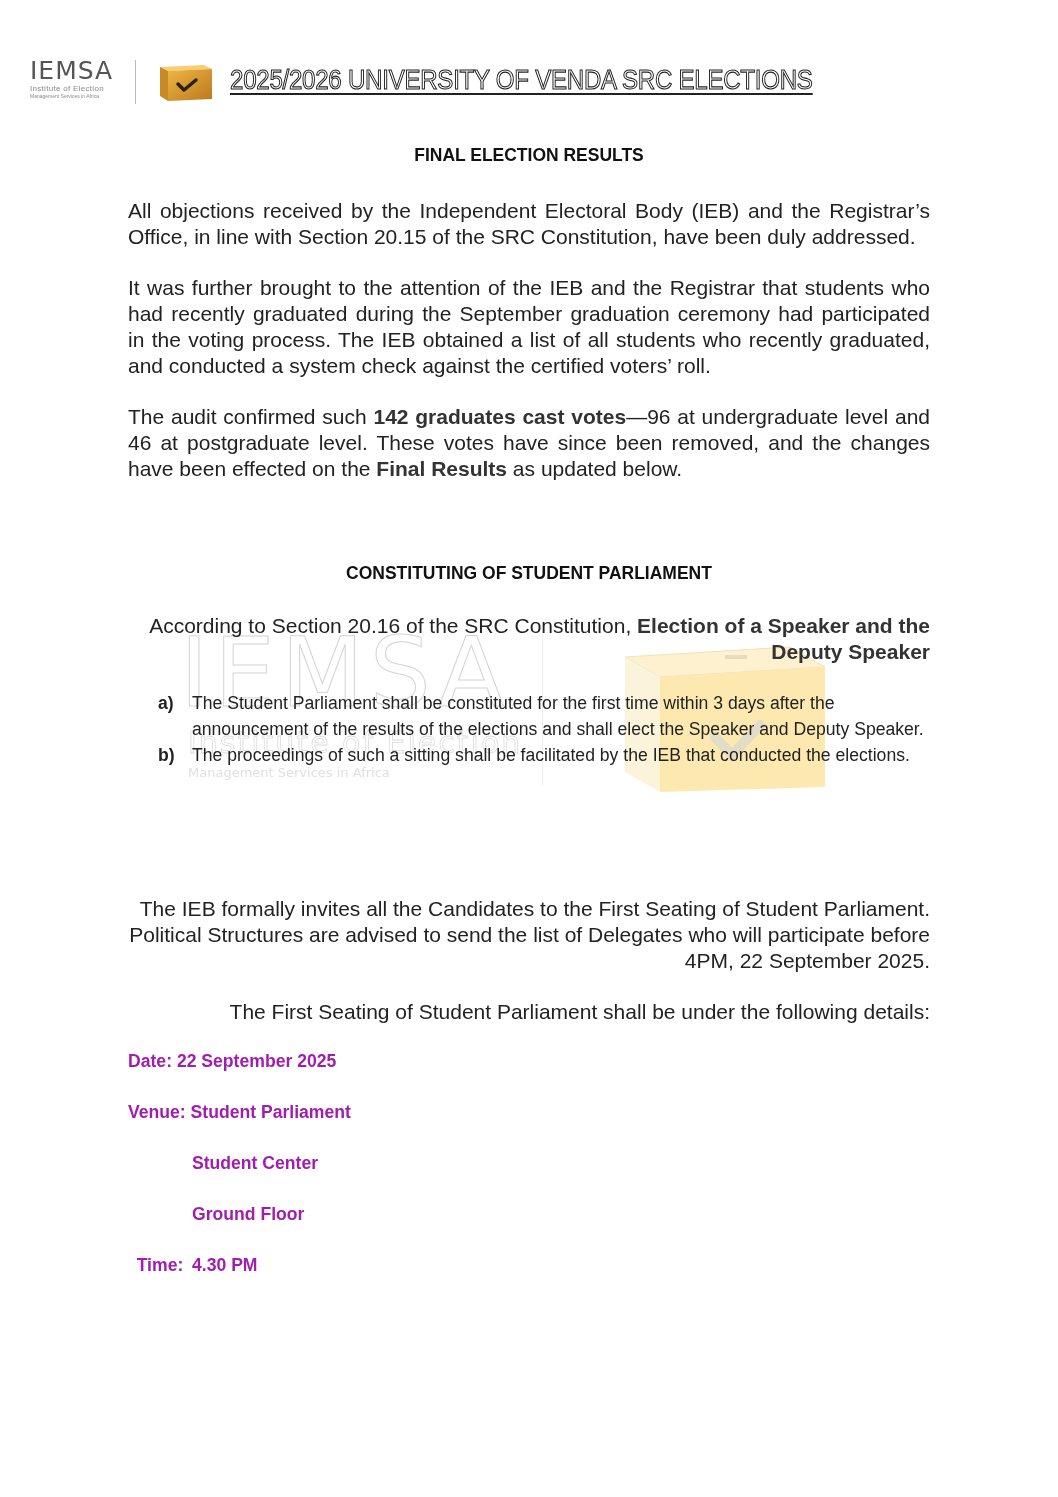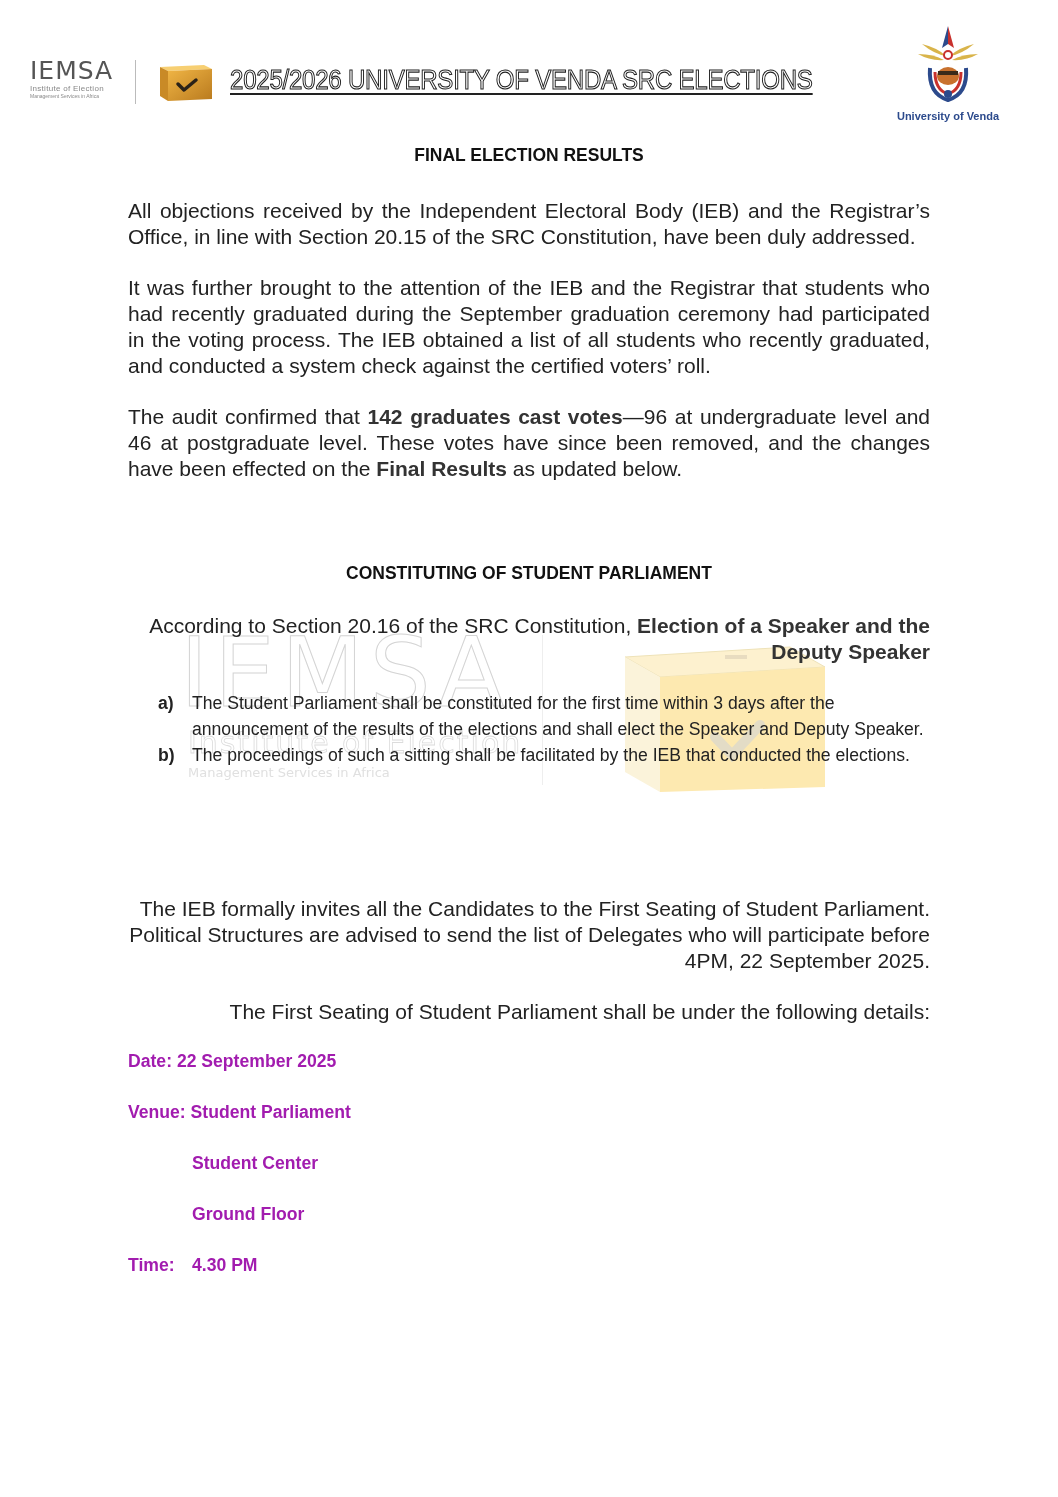--- a/index.html
+++ b/index.html
@@ -76,37 +76,20 @@
         </linearGradient>
       </defs>
       <polygon points="4,6 48,4 56,8 12,10" fill="#f7cf72"></polygon>
       <polygon points="4,6 12,10 12,40 4,35" fill="#c98a26"></polygon>
       <polygon points="12,10 56,8 56,38 12,40" fill="url(#bx)"></polygon>
       <path d="M22 23 L28 29 L40 19" stroke="#2a2218" stroke-width="3.5" fill="none" stroke-linecap="round" stroke-linejoin="round"></path>
     </svg>
   </div>
   <div class="hdr-title">2025/2026 UNIVERSITY OF VENDA SRC ELECTIONS</div>
 
-  <div class="hdr-univen">
-    <svg width="80" height="82" viewBox="0 0 80 82">
-      <path d="M40 2 L46 24 L40 20 Z" fill="#c8312d"></path>
-      <path d="M40 2 L34 24 L40 20 Z" fill="#2c4a8c"></path>
-      <path d="M14 20 Q30 24 38 32 Q26 30 14 20 Z" fill="#d9b44a"></path>
-      <path d="M66 20 Q50 24 42 32 Q54 30 66 20 Z" fill="#d9b44a"></path>
-      <path d="M10 30 Q26 30 36 36 Q22 37 10 30 Z" fill="#d9b44a"></path>
-      <path d="M70 30 Q54 30 44 36 Q58 37 70 30 Z" fill="#d9b44a"></path>
-      <circle cx="40" cy="31" r="4" fill="#fff" stroke="#c8312d" stroke-width="2"></circle>
-      <path d="M22 44 Q20 70 40 76 Q60 70 58 44" fill="none" stroke="#2c4a8c" stroke-width="4"></path>
-      <path d="M27 48 Q27 66 40 70 Q53 66 53 48" fill="none" stroke="#c8312d" stroke-width="3"></path>
-      <ellipse cx="40" cy="52" rx="11" ry="9" fill="#c8712d"></ellipse>
-      <rect x="30" y="47" width="20" height="4" fill="#3a2a1a"></rect>
-      <circle cx="40" cy="70" r="4" fill="#2c4a8c"></circle>
-    </svg>
-    <div class="univen-name">University of Venda</div>
-  </div>
 
   <div class="wm">
     <div class="wm-iemsa">IEMSA</div>
     <div class="wm-sub1">Institute of Election</div>
     <div class="wm-sub2">Management Services in Africa</div>
     <div class="wm-line"></div>
     <div class="wm-box">
       <svg width="210" height="155" viewBox="0 0 210 155">
         <polygon points="5,20 170,10 205,30 40,40" fill="#fdf1cf" stroke="#eee2b8" stroke-width="1"></polygon>
         <polygon points="40,40 205,30 205,150 40,155" fill="#fde9b0"></polygon>
@@ -119,21 +102,21 @@
 
   <div class="content">
 
     <div class="heading" style="top:144px;">FINAL ELECTION RESULTS</div>
 
     <div class="para" style="top:198px;">All objections received by the Independent Electoral Body (IEB) and the Registrar’s Office, in line with Section 20.15 of the SRC Constitution, have been duly addressed.</div>
 
     <div class="para" style="top:275px;">It was further brought to the attention of the IEB and the Registrar that students who had recently graduated during the September graduation ceremony had participated in the voting process. The IEB obtained a list of all students who recently graduated, and conducted a system check against the certified voters’ roll.</div>
 
     <div class="para" style="top:404px;">
-      <span>The audit confirmed that </span><span class="b">142 graduates cast votes</span><span>—96 at undergraduate level and 46 at postgraduate level. These votes have since been removed, and the changes have been effected on the </span><span class="b">Final Results</span><span> as updated below.</span>
+      <span>The audit confirmed such </span><span class="b">142 graduates cast votes</span><span>—96 at undergraduate level and 46 at postgraduate level. These votes have since been removed, and the changes have been effected on the </span><span class="b">Final Results</span><span> as updated below.</span>
     </div>
 
     <div class="heading" style="top:562px;">CONSTITUTING OF STUDENT PARLIAMENT</div>
 
     <div class="para left" style="top:613px;">
       <span>According to Section 20.16 of the SRC Constitution, </span><span class="b">Election of a Speaker and the Deputy Speaker</span>
     </div>
 
     <div class="list" style="top:690px;">
       <div class="li">
@@ -157,17 +140,17 @@
     <div class="detail" style="top:1102px;">
       <span>Venue:</span>
       <span>Student Parliament</span>
     </div>
     <div class="detail" style="top:1153px;">
       <span class="indent"></span><span>Student Center</span>
     </div>
     <div class="detail" style="top:1204px;">
       <span class="indent"></span><span>Ground Floor</span>
     </div>
-    <div class="detail" style="top:1255px;">
+    <div class="detail" style="top:1255px;text-align:center;">
       <span class="indent">Time:</span><span>4.30 PM</span>
     </div>
   </div>
 </div>
 
 </body></html>

